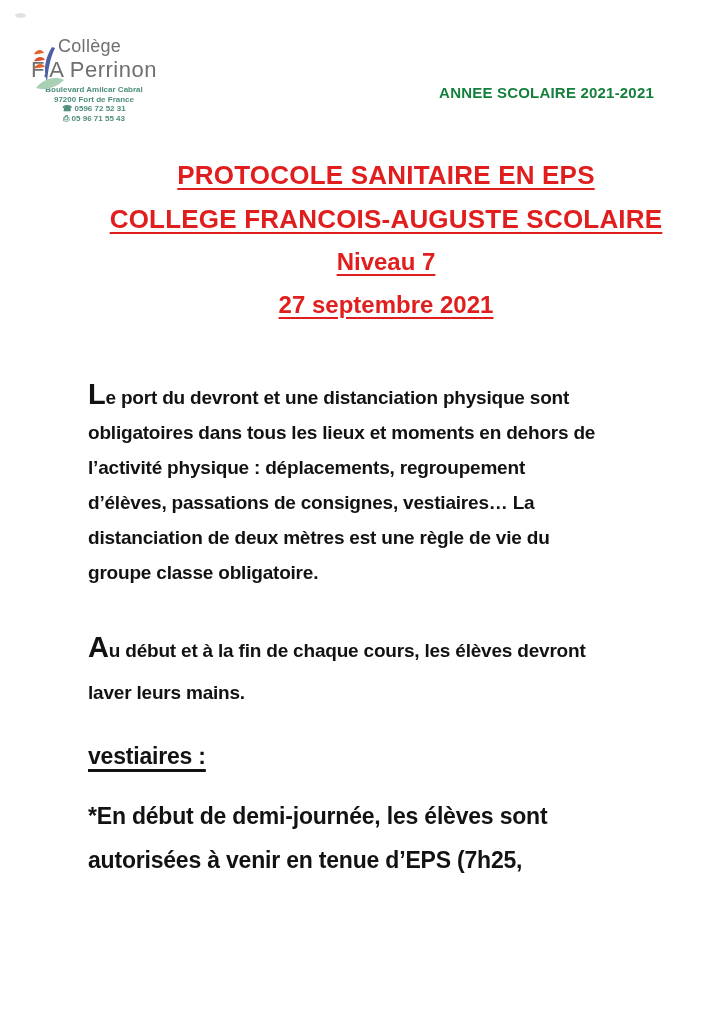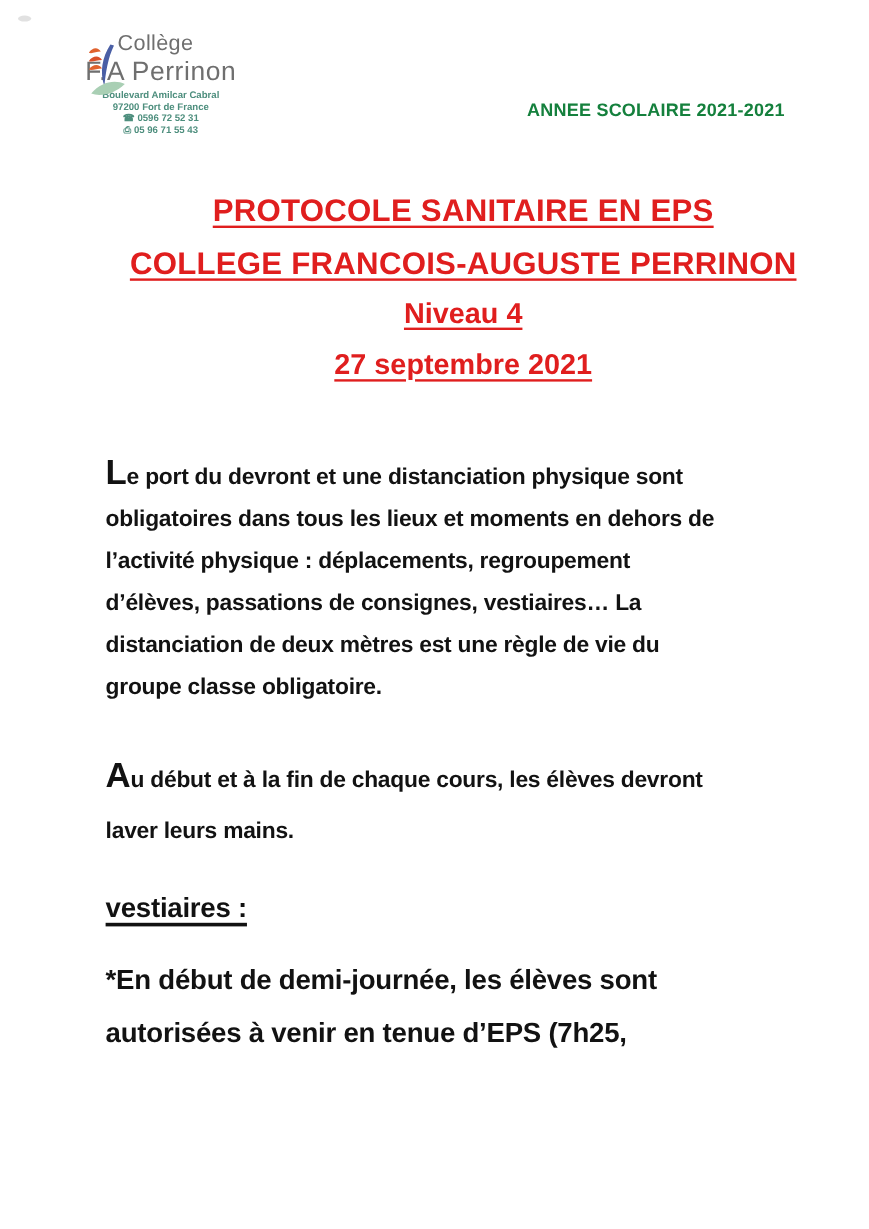--- a/index.html
+++ b/index.html
@@ -14,22 +14,22 @@
 
   
   .artifact {
     position: absolute; left: 15px; top: 13px;
     width: 11px; height: 5px; background: #c9c9c9;
     border-radius: 50%; opacity: .55;
   }
 
   
   .logo {
-    position: absolute; left: 24px; top: 26px;
-    width: 140px; text-align: center; margin-left: 40px;
+    position: absolute; left: 24px; top: 36px;
+    width: 140px; text-align: center;
   }
   .logo-icon {
     position: absolute; left: 8px; top: 10px;
     width: 34px; height: 46px;
   }
   .school-type {
     color: #6f6f6f; font-size: 18px; line-height: 20px;
     padding-left: 34px; text-align: left; letter-spacing: .3px;
   }
   .school-name {
@@ -102,22 +102,22 @@
       <div>97200 Fort de France</div>
       <div>☎ 0596 72 52 31</div>
       <div>⎙ 05 96 71 55 43</div>
     </div>
 </div>
 
 <div class="school-year">ANNEE SCOLAIRE 2021-2021</div>
 
 <div class="titles" style="color:#e01e1e">
   <div class="t-main">PROTOCOLE SANITAIRE EN EPS</div>
-  <div class="t-main">COLLEGE FRANCOIS-AUGUSTE PERRINON</div>
-  <div class="t-sub">Niveau 4</div>
+  <div class="t-main">COLLEGE FRANCOIS-AUGUSTE SCOLAIRE</div>
+  <div class="t-sub">Niveau 7</div>
   <div class="t-sub">27 septembre 2021</div>
 </div>
 
 <div class="doc-body">
 
   <div class="para para1">
     <div>
       <span class="dropcap">L</span><span>e port du devront et une distanciation physique sont</span>
     </div>
     <div class="lines">

